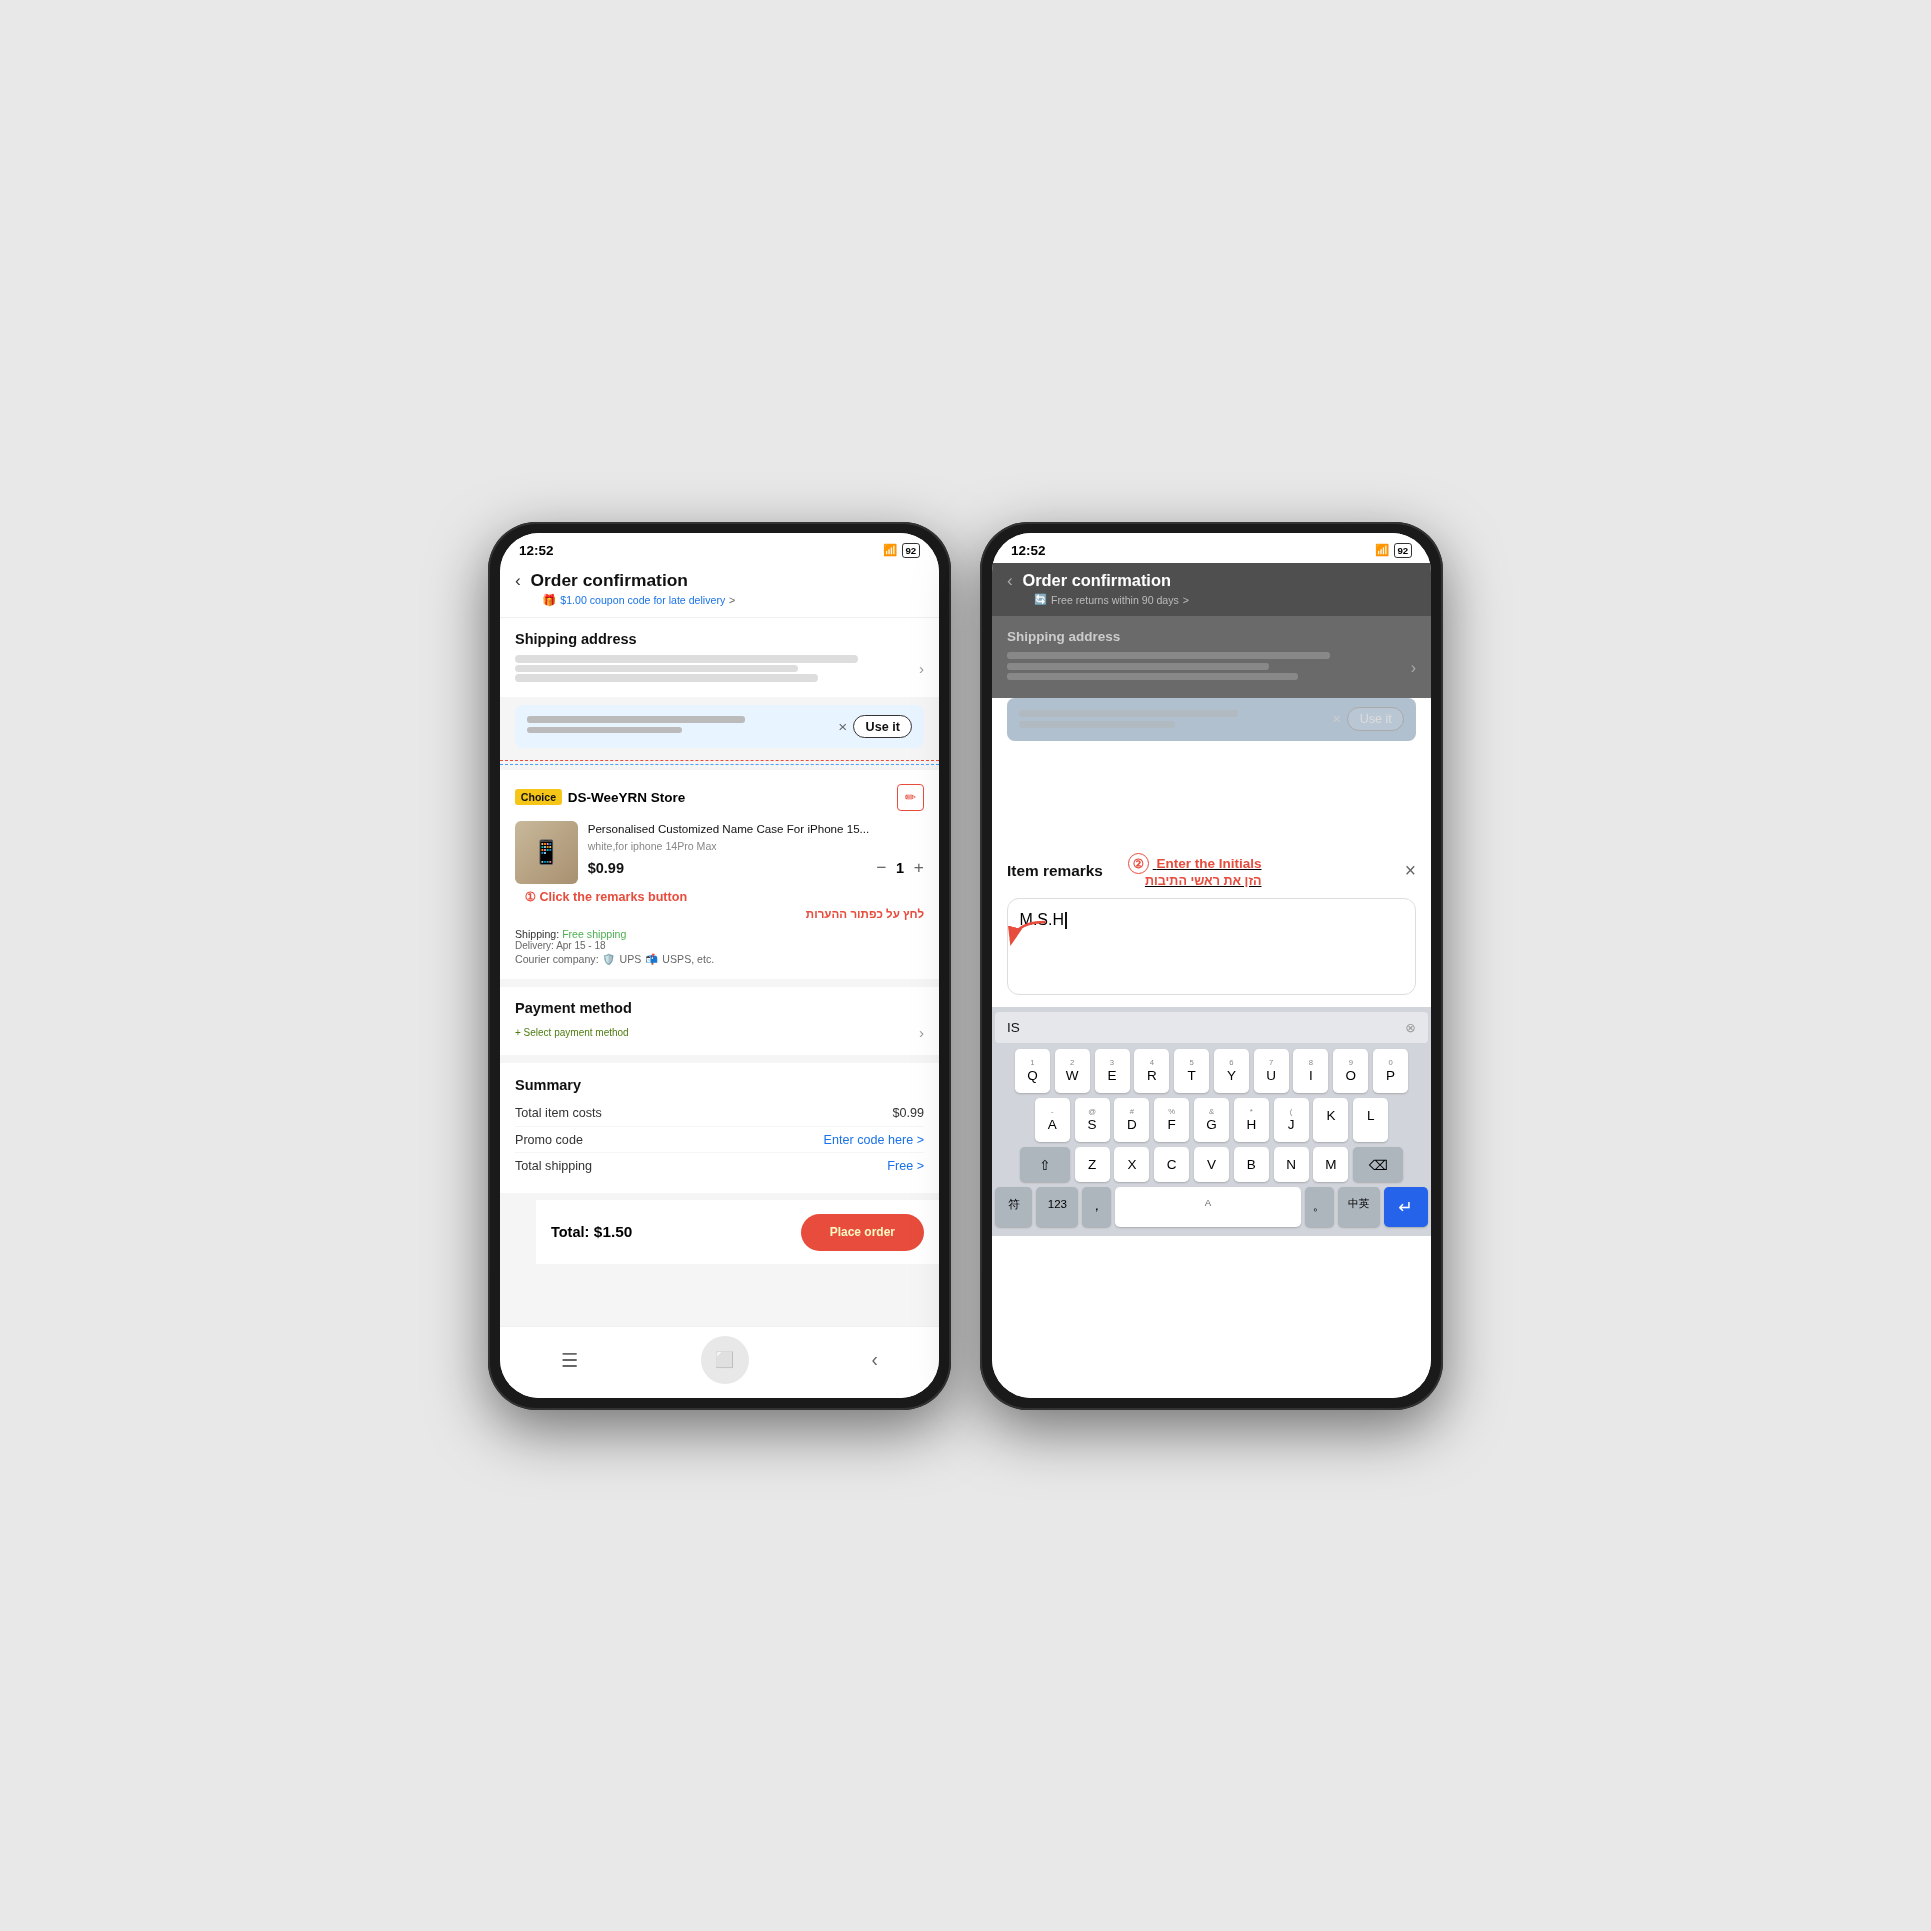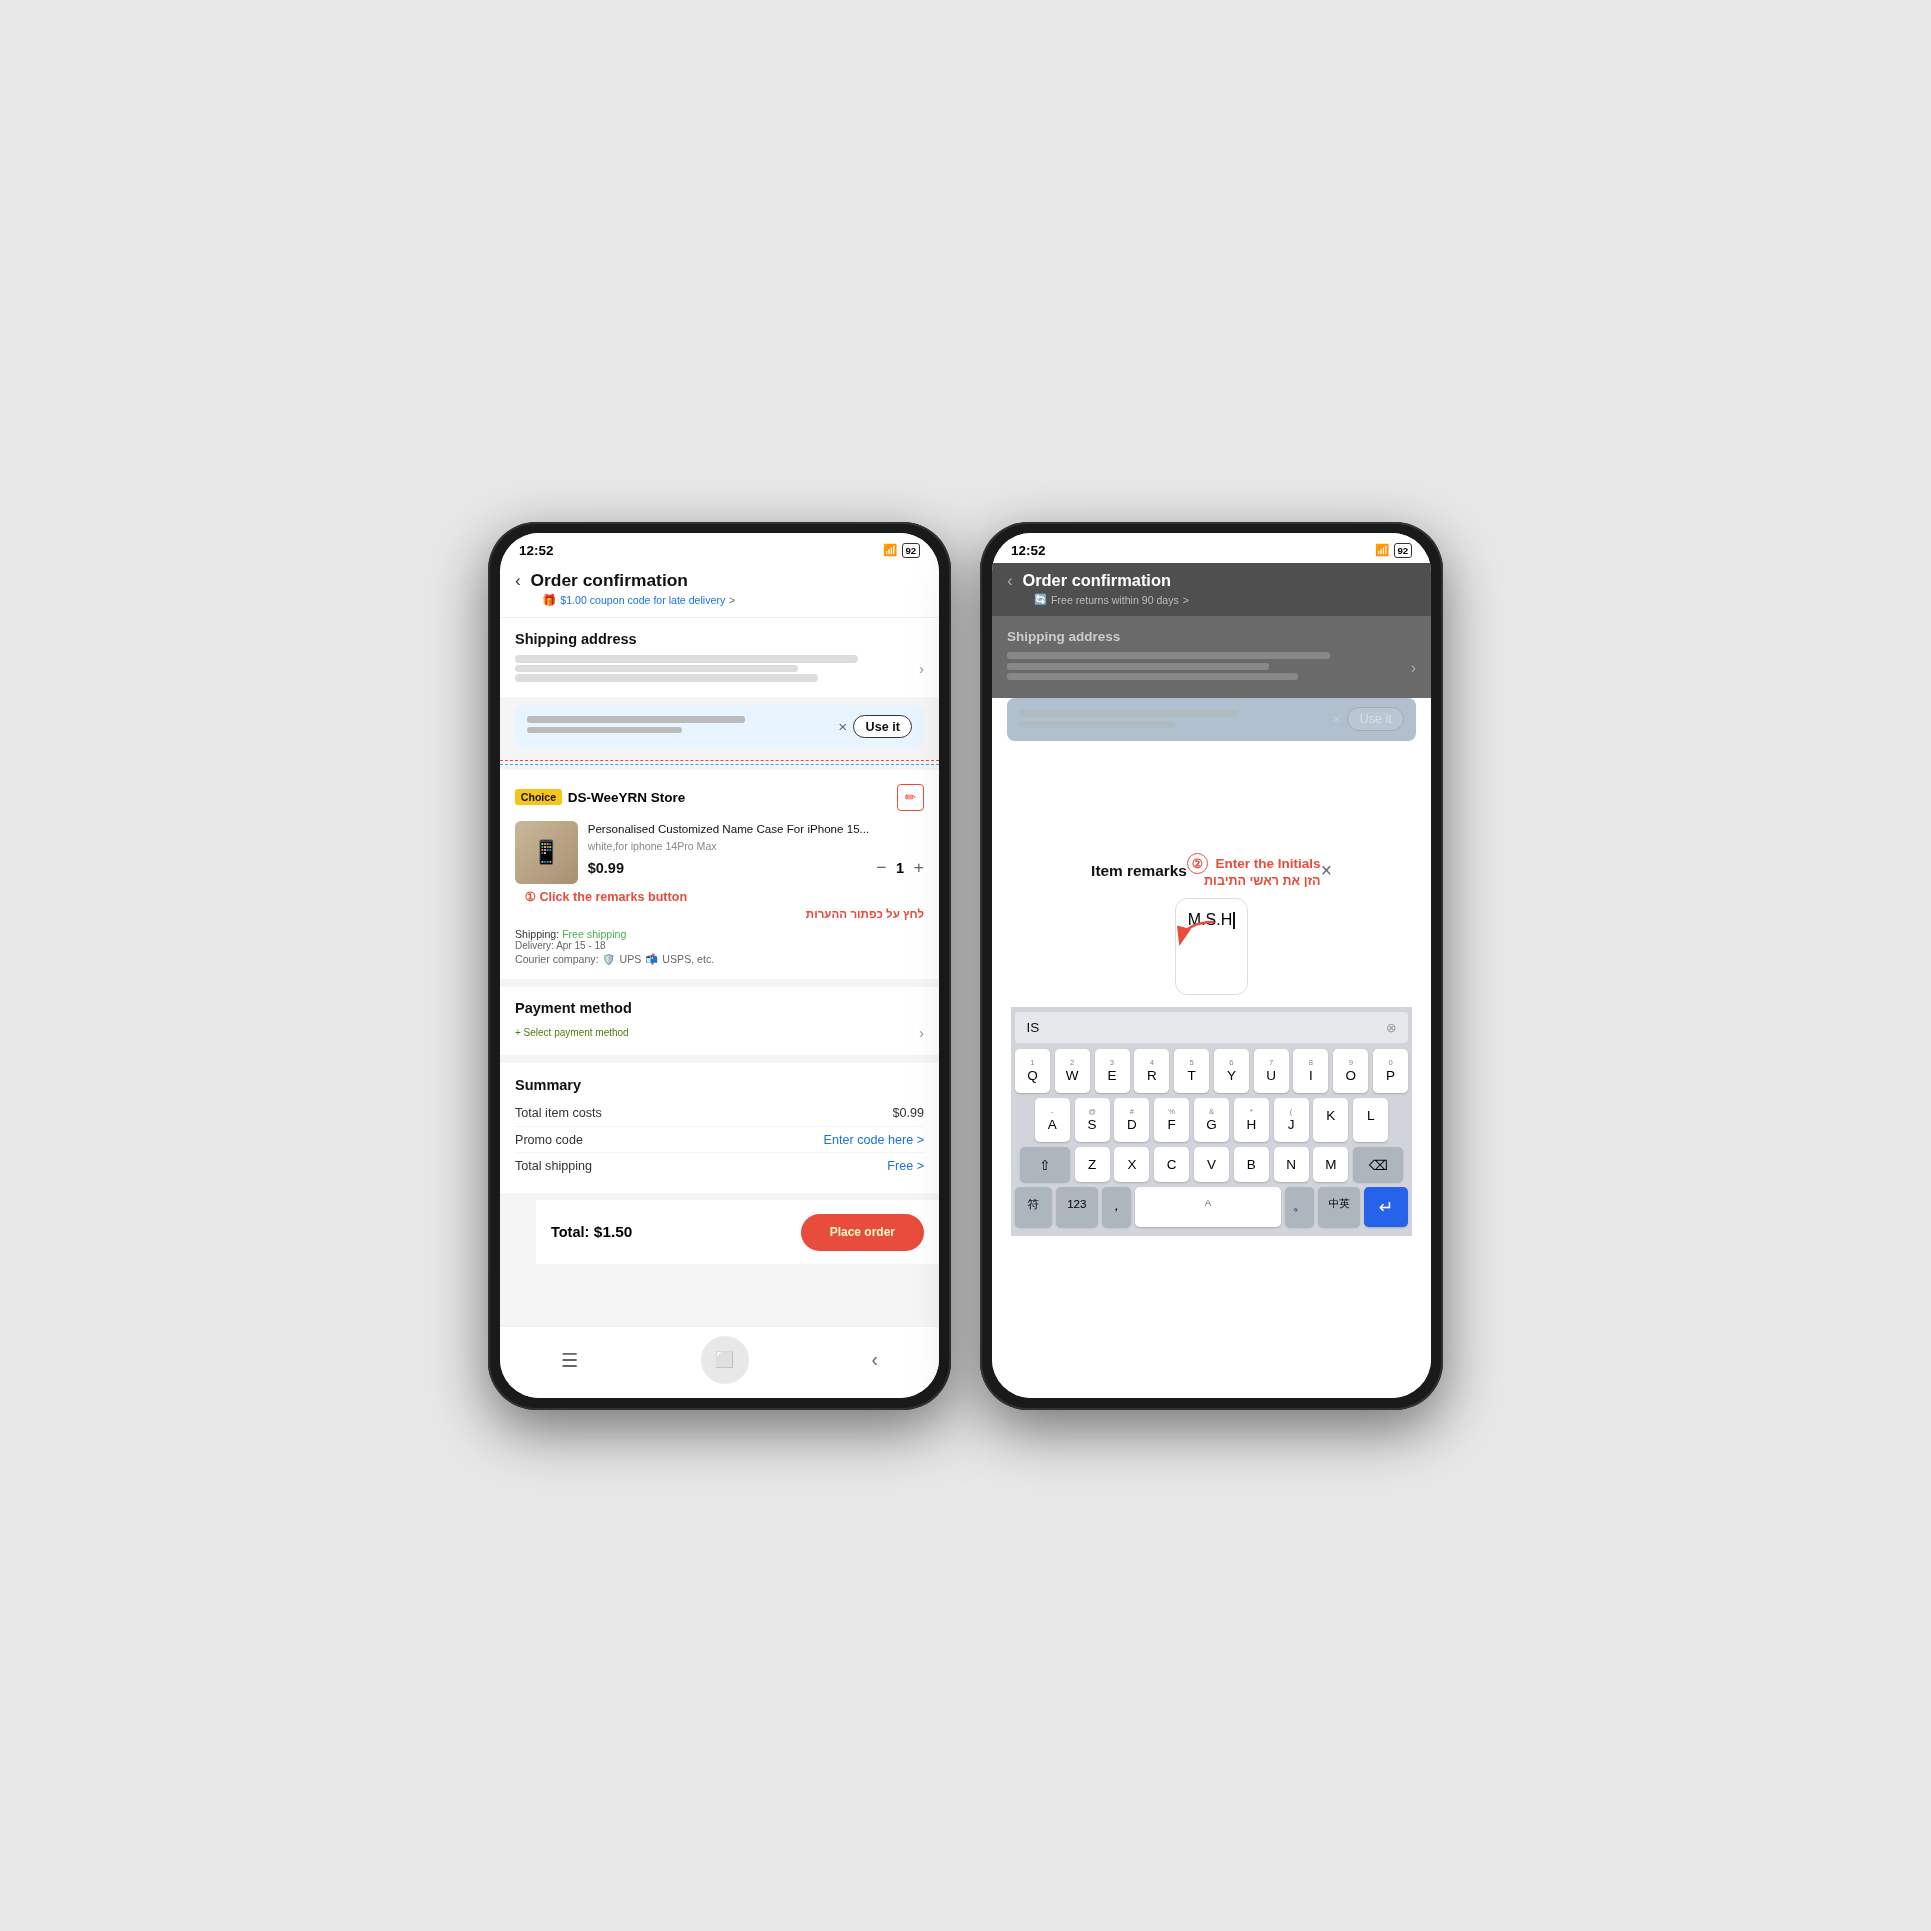--- a/index.html
+++ b/index.html
@@ -337,21 +337,20 @@
     .modal-overlay {
       position: absolute;
       bottom: 0;
       left: 0;
       right: 0;
       background: #fff;
       border-radius: 19.3px 19.3px 0 0;
       z-index: 10;
       display: flex;
       flex-direction: column;
-      align-items: center;
     }
     .modal-header {
       display: flex;
       justify-content: space-between;
       align-items: center;
       padding: 15.4px 15.4px 9.7px;
     }
     .modal-title {
       font-size: 15.4px;
       font-weight: 600;
@@ -641,21 +640,21 @@
         </div>
         <div style="display:flex; gap:5.8px; align-items:center;">
           <span style="color:#ccc; font-size:15.4px;">×</span>
           <div style="border:1px solid #aaa; border-radius:19.3px; padding:3.9px 11.6px; font-size:12.6px; color:#ddd; background:rgba(255,255,255,0.1);">Use it</div>
         </div>
       </div>
 
       <div class="modal-overlay" style="height: 560px;">
         <div class="modal-header">
           <span class="modal-title">Item remarks</span>
-          <div style="display:flex; align-items:flex-start; gap:5.8px; flex:1; margin-left:0;">
+          <div style="display:flex; align-items:flex-start; gap:5.8px; flex:1; margin-left:25px;text-decoration:underline;">
             <div class="modal-annotation">
               <div style="font-size:13.5px; font-weight:700; color:#e74c3c;">
                 <span class="circle-badge">②</span>
                 <span> Enter the Initials</span>
               </div>
               <div style="font-size:12.6px; font-weight:700; color:#e74c3c; direction:rtl; text-align:right;">הזן את ראשי התיבות</div>
             </div>
           </div>
           <span class="modal-close">×</span>
         </div>

